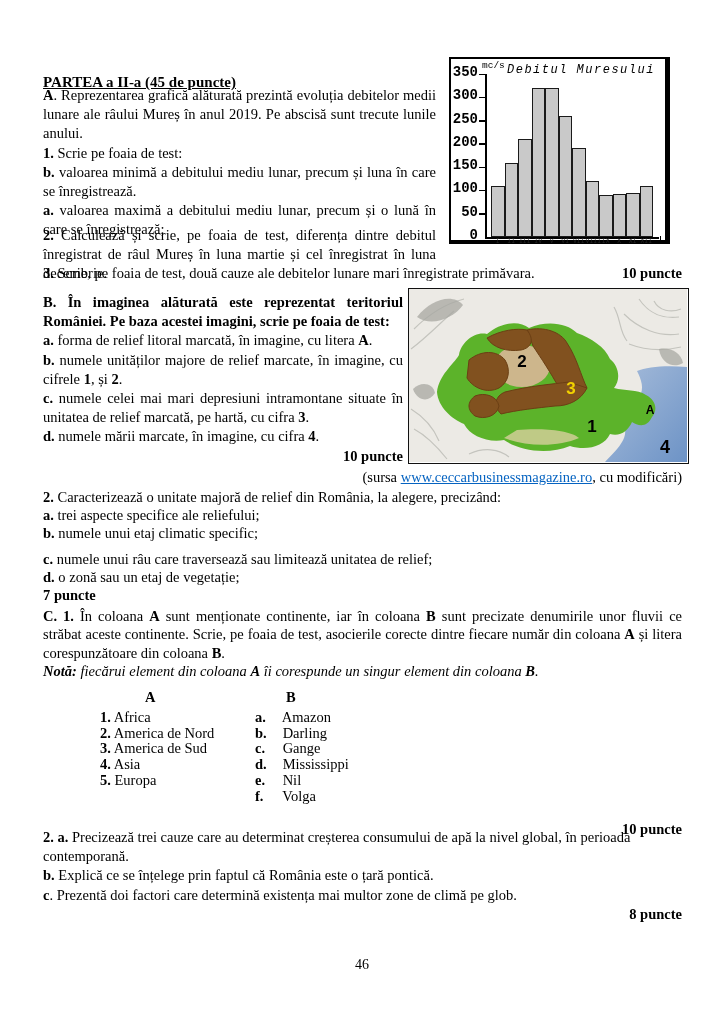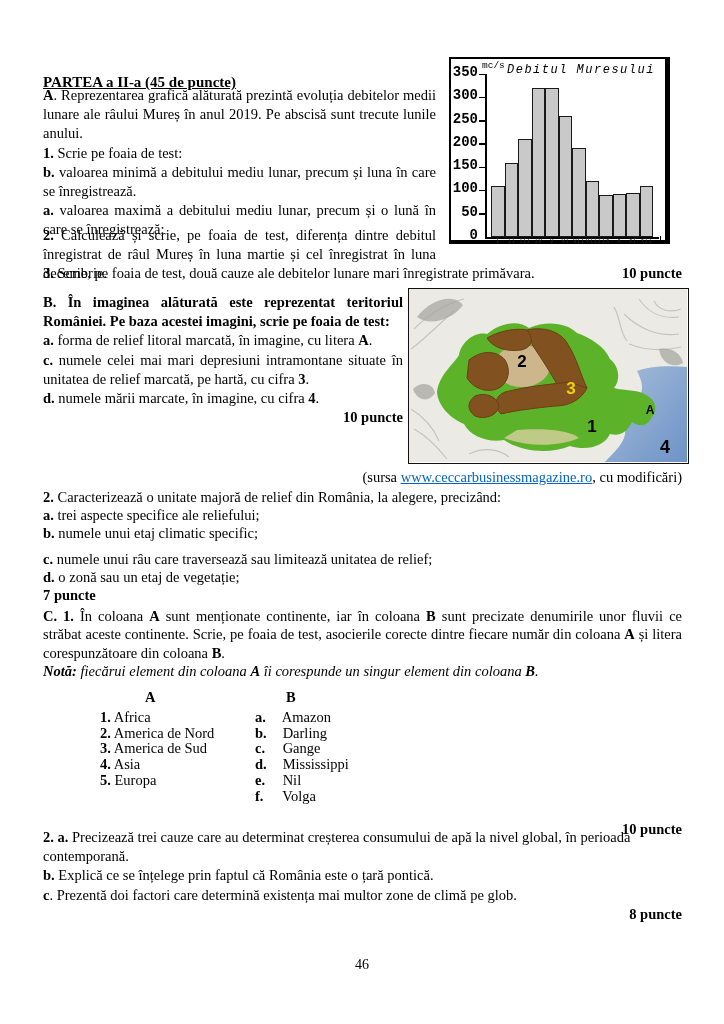--- a/index.html
+++ b/index.html
@@ -114,20 +114,21 @@
   </div>
 
   <div class="abs rowflex" style="left:43px;top:264px;width:639px;">
     <p class="doc"><span class="b">3.</span><span> Scrie, pe foaia de test, două cauze ale debitelor lunare mari înregistrate primăvara.</span></p>
     <span class="pts">10 puncte</span>
   </div>
 
   <div class="abs" style="left:43px;top:293px;width:360px;">
     <p class="doc just"><span class="b">B. În imaginea alăturată este reprezentat teritoriul României. Pe baza acestei imagini, scrie pe foaia de test:</span></p>
     <p class="doc just"><span class="b">a.</span><span> forma de relief litoral marcată, în imagine, cu litera </span><span class="b">A</span><span>.</span></p>
+    <p class="doc just"><span class="b">b.</span><span> numele unităților majore de relief marcate, în imagine, cu cifrele </span><span class="b">1</span><span>, și </span><span class="b">2</span><span>.</span></p>
     <p class="doc just"><span class="b">c.</span><span> numele celei mai mari depresiuni intramontane situate în unitatea de relief marcată, pe hartă, cu cifra </span><span class="b">3</span><span>.</span></p>
     <p class="doc just"><span class="b">d.</span><span> numele mării marcate, în imagine, cu cifra </span><span class="b">4</span><span>.</span></p>
     <p class="doc ptsline">10 puncte</p>
   </div>
 
   <div class="map">
     <svg width="278" height="173" viewBox="0 0 278 173">
       <defs>
         <linearGradient id="sea" x1="0" y1="0" x2="1" y2="1">
           <stop offset="0" stop-color="#a9bedb"></stop>

